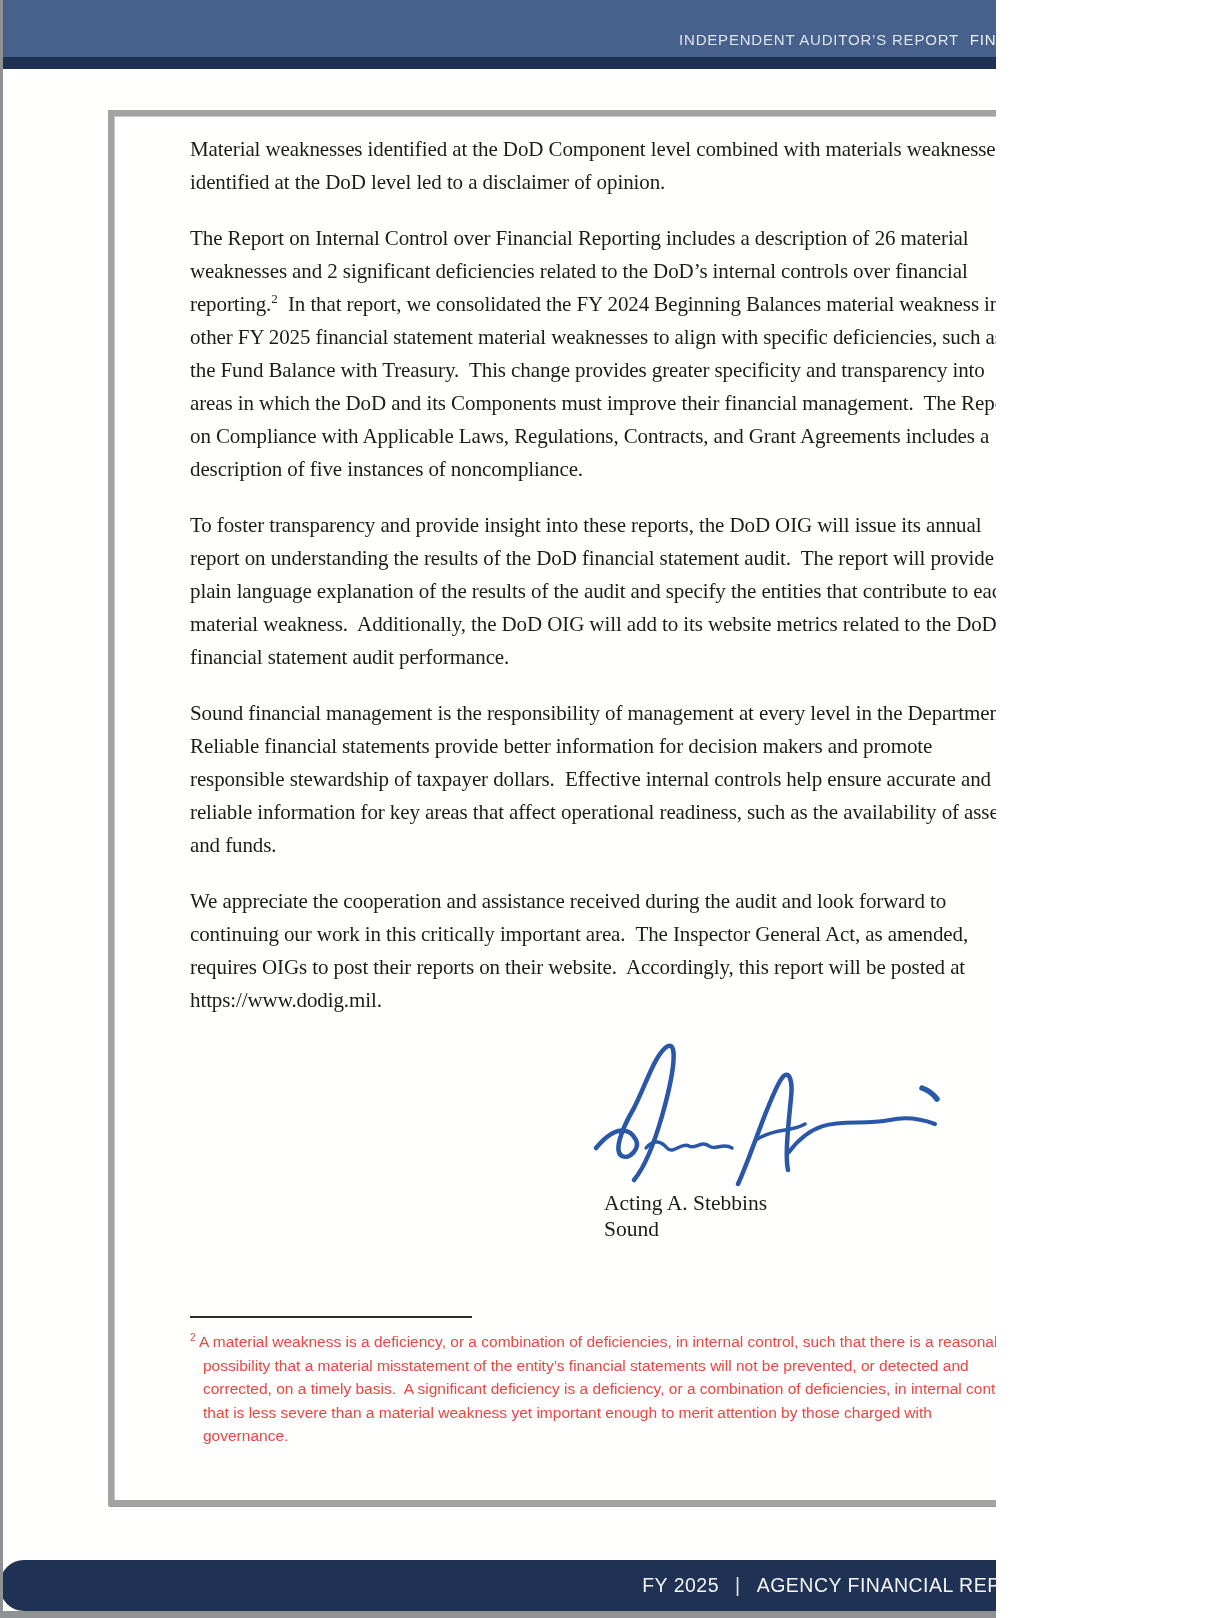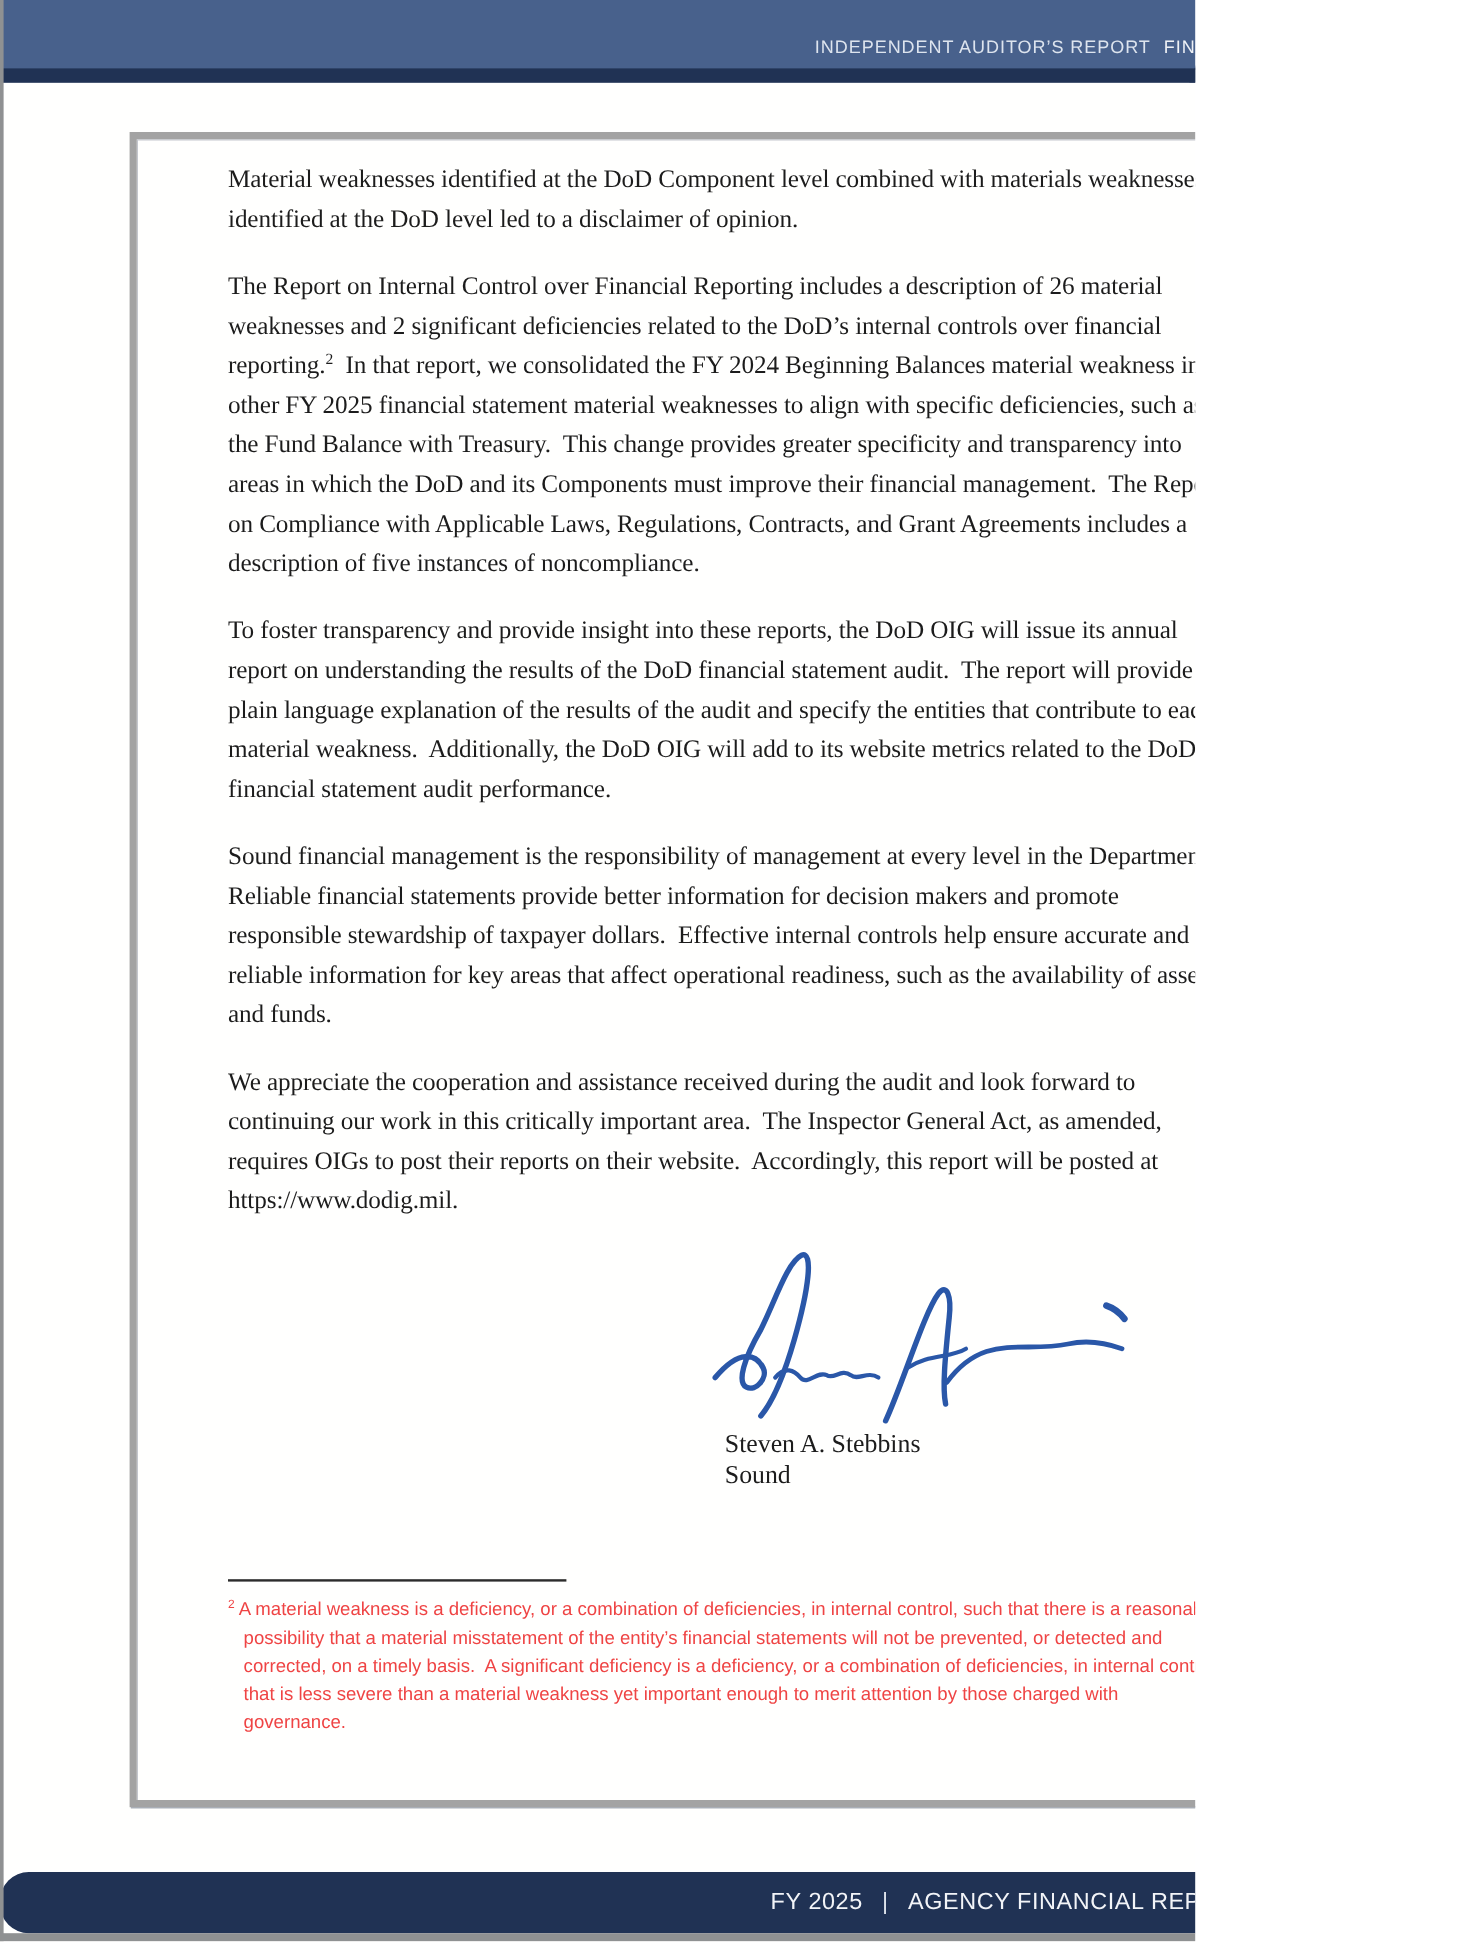--- a/index.html
+++ b/index.html
@@ -78,21 +78,21 @@
         <svg class="sig-image" width="360" height="150" viewBox="0 0 360 150" fill="none">
           <g stroke="#2a57a8" fill="none" stroke-linecap="round" stroke-linejoin="round">
             <path stroke-width="4.5" d="M 6,108 C 26,84 40,88 46,100 C 50,108 40,120 32,116 C 24,112 30,92 44,68 C 56,44 66,12 78,6 C 88,2 84,34 72,76 C 64,104 54,128 44,140"></path>
             <path stroke-width="3.5" d="M 56,108 C 64,98 72,102 77,108 C 83,115 91,102 99,106 C 105,110 111,100 119,106 C 125,111 133,102 142,108"></path>
             <path stroke-width="4.5" d="M 148,144 C 162,114 180,54 192,38 C 199,29 203,40 201,58 C 198,88 195,116 198,130"></path>
             <path stroke-width="3.5" d="M 166,100 C 184,88 202,92 215,84"></path>
             <path stroke-width="4" d="M 199,112 C 230,70 262,88 300,80 C 318,76 334,80 345,84"></path>
             <path stroke-width="5.5" d="M 332,48 C 338,50 344,55 347,59"></path>
           </g>
         </svg>
-        <div class="sig-name">Steven A. Stebbins</div>
+        <div class="sig-name">Acting A. Stebbins</div>
         <div class="sig-title">Sound</div>
       </div>
 
       <hr class="footnote-rule">
       <div class="footnote"><sup>2</sup><span> A material weakness is a deficiency, or a combination of deficiencies, in internal control, such that there is a reasonable possibility that a material misstatement of the entity’s financial statements will not be prevented, or detected and corrected, on a timely basis.  A significant deficiency is a deficiency, or a combination of deficiencies, in internal control that is less severe than a material weakness yet important enough to merit attention by those charged with governance.</span></div>
 
     </div>
   </div>
 
   <div class="footer">

